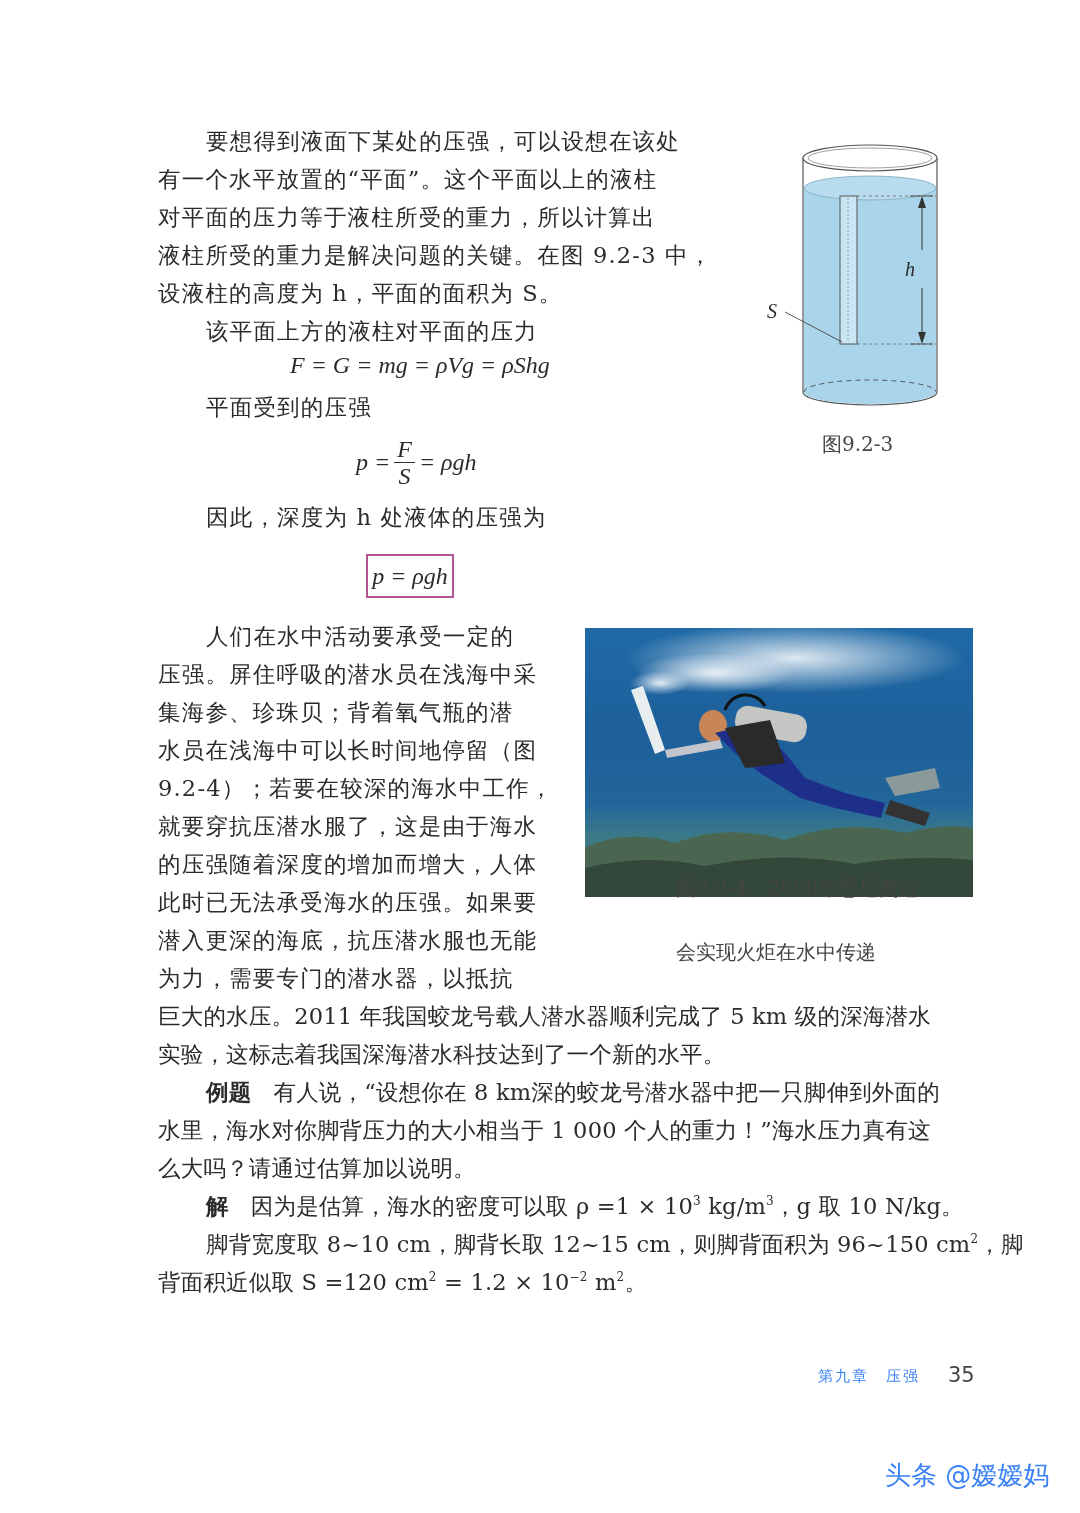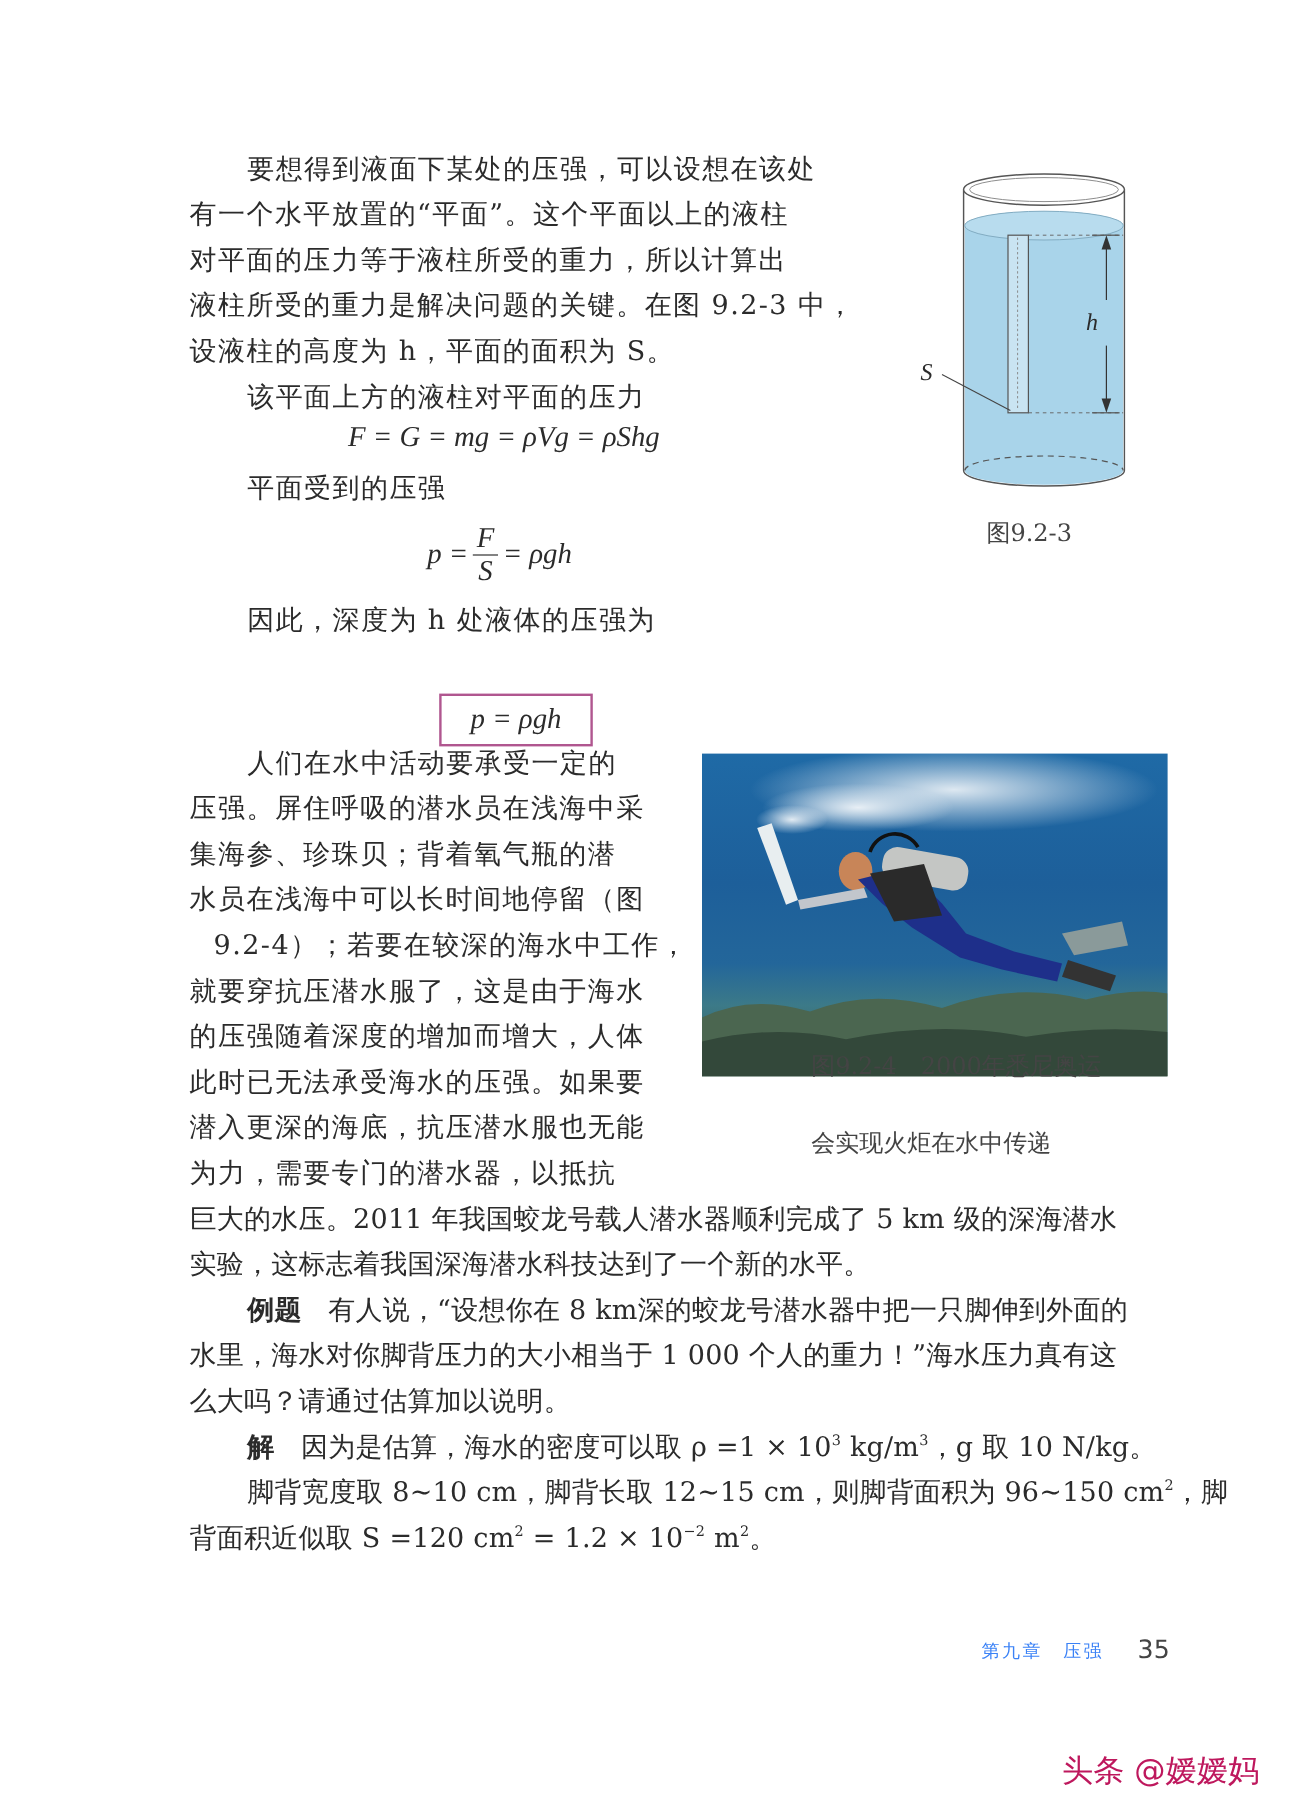--- a/index.html
+++ b/index.html
@@ -4,21 +4,21 @@
 <style>
   html, body { margin: 0; padding: 0; background: #ffffff; }
   body { width: 1080px; height: 1513px; position: relative; overflow: hidden;
          font-family: "DejaVu Serif", "Liberation Serif", serif; color: #2b2b2b; }
   .p { position: absolute; font-size: 22.5px; line-height: 38px; letter-spacing: 1.2px; white-space: nowrap; }
   .indent { padding-left: 48px; }
   .formula { position: absolute; font-family: "Liberation Serif", serif; font-style: italic; font-size: 24px; }
   .frac { display: inline-flex; flex-direction: column; align-items: center; vertical-align: middle; margin: 0 4px; }
   .frac .num { border-bottom: 1.3px solid #333; padding: 0 3px; line-height: 26px; }
   .frac .den { line-height: 26px; }
-  .boxed { position: absolute; left: 366px; top: 578px; width: 128px; height: 44px; border: 2px solid #b0568f;
+  .boxed { position: absolute; left: 366px; top: 554px; width: 88px; height: 44px; border: 2px solid #b0568f;
            display: flex; align-items: center; justify-content: center; font-family: "Liberation Serif", serif;
            font-style: italic; font-size: 24px; box-sizing: border-box; }
   .caption { position: absolute; font-size: 20px; color: #444; line-height: 22px; white-space: nowrap; }
   .bold { font-weight: bold; font-family: "DejaVu Sans", sans-serif; }
   .photo { position: absolute; left: 585px; top: 628px; width: 388px; height: 269px; overflow: hidden;
            background: linear-gradient(180deg, #1f6aa6 0%, #1d5f9a 40%, #23669a 65%, #3c7a88 78%, #3f5b4d 100%); }
   .footer { position: absolute; font-family: "DejaVu Sans", sans-serif; }
   sup { font-size: 12px; vertical-align: 9px; line-height: 0; }
 </style>
 </head>
@@ -68,21 +68,21 @@
   </svg>
   <span style="position:absolute; left:135px; top:128px; font-family:'Liberation Serif',serif; font-style:italic; font-size:20px;">h</span>
   <span style="position:absolute; left:-3px; top:170px; font-family:'Liberation Serif',serif; font-style:italic; font-size:20px;">S</span>
 </div>
 <div class="caption" style="left:822px; top:433px;">图9.2-3</div>
 
 <div class="p indent" style="left:158px; top:617px;">人们在水中活动要承受一定的</div>
 <div class="p" style="left:158px; top:655px;">压强。屏住呼吸的潜水员在浅海中采</div>
 <div class="p" style="left:158px; top:693px;">集海参、珍珠贝；背着氧气瓶的潜</div>
 <div class="p" style="left:158px; top:731px;">水员在浅海中可以长时间地停留（图</div>
-<div class="p" style="left:158px; top:769px;margin-left:20px;">9.2-4）；若要在较深的海水中工作，</div>
+<div class="p" style="left:158px; top:769px;">9.2-4）；若要在较深的海水中工作，</div>
 <div class="p" style="left:158px; top:807px;">就要穿抗压潜水服了，这是由于海水</div>
 <div class="p" style="left:158px; top:845px;">的压强随着深度的增加而增大，人体</div>
 <div class="p" style="left:158px; top:883px;">此时已无法承受海水的压强。如果要</div>
 <div class="p" style="left:158px; top:921px;">潜入更深的海底，抗压潜水服也无能</div>
 <div class="p" style="left:158px; top:959px;">为力，需要专门的潜水器，以抵抗</div>
 <div class="p" style="left:158px; top:997px; letter-spacing:0.2px;">巨大的水压。2011 年我国蛟龙号载人潜水器顺利完成了 5 km 级的深海潜水</div>
 <div class="p" style="left:158px; top:1035px; letter-spacing:0.2px;">实验，这标志着我国深海潜水科技达到了一个新的水平。</div>
 
 <div class="photo">
   <svg width="388" height="269" viewBox="0 0 388 269">
@@ -122,13 +122,13 @@
 </div>
 <div class="p indent" style="left:158px; top:1225px; letter-spacing:0.2px;">
   <span>脚背宽度取 8~10 cm，脚背长取 12~15 cm，则脚背面积为 96~150 cm</span><sup>2</sup><span>，脚</span>
 </div>
 <div class="p" style="left:158px; top:1263px; letter-spacing:0.2px;">
   <span>背面积近似取 S =120 cm</span><sup>2</sup><span> = 1.2 × 10</span><sup>−2</sup><span> m</span><sup>2</sup><span>。</span>
 </div>
 
 <div class="footer" style="left:818px; top:1367px; font-size:15px; color:#3b82f6; font-family:'DejaVu Serif',serif; letter-spacing:2px;">第九章　压强</div>
 <div class="footer" style="left:948px; top:1363px; font-size:21px; color:#444;">35</div>
-<div class="footer" style="left:885px; top:1458px; font-size:26px; color:#be185d; text-shadow: 1px 1px 0 #fff, -1px -1px 0 #fff;">头条 @嫒嫒妈</div>
+<div class="footer" style="left:885px; top:1458px; font-size:26px; color:#3b82f6; text-shadow: 1px 1px 0 #fff, -1px -1px 0 #fff;">头条 @嫒嫒妈</div>
 
 </body></html>

